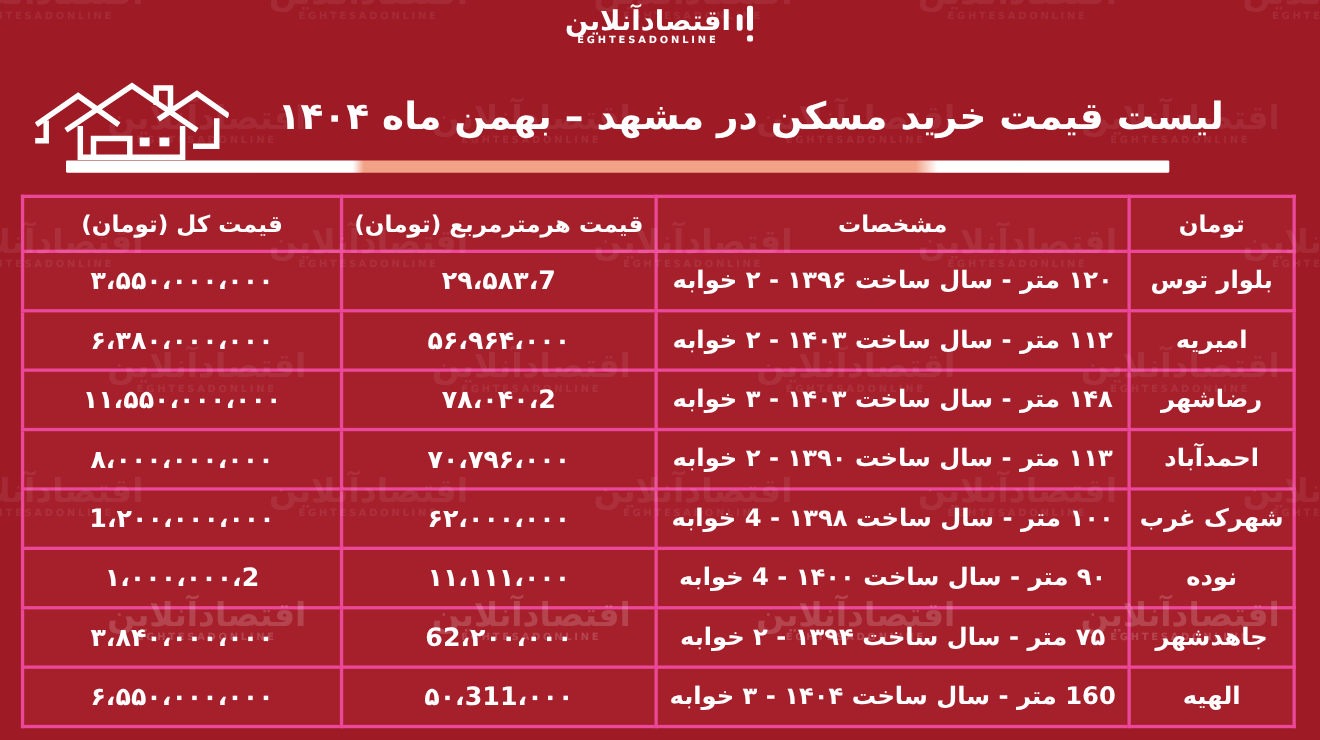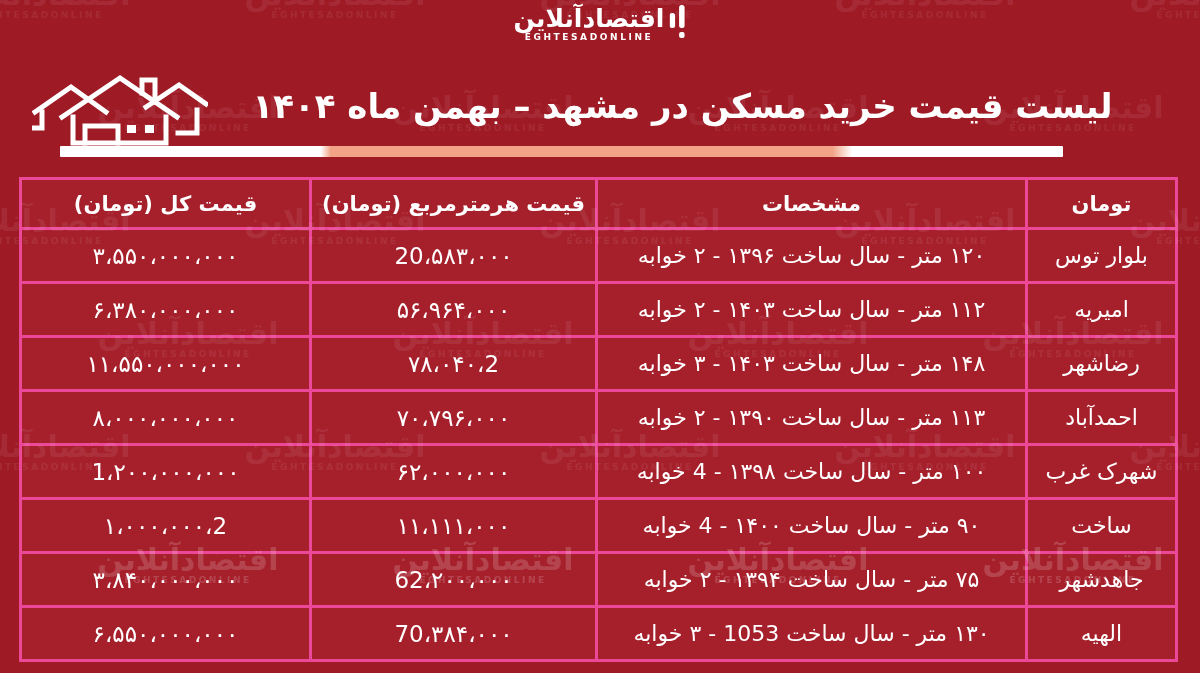--- a/index.html
+++ b/index.html
@@ -44,21 +44,21 @@
   
   .table-wrap{position:absolute;left:22px;top:177px;width:1156px;z-index:4;direction:rtl;}
   table{width:100%;border-collapse:collapse;table-layout:fixed;}
   th,td{
     border:3px solid #ec4899;
     background:#A6202C;
     color:#ffffff;text-align:center;vertical-align:middle;
     padding:0 8px;overflow:hidden;white-space:nowrap;
   }
   th{height:47px;font-size:21px;font-weight:bold;direction:rtl;}
-  td{height:51px;font-size:22px;font-weight:normal;}
+  td{height:51px;font-size:22px;font-weight:bold;}
   td.num{font-size:23px;}
   col.c0{width:150px;}  
   col.c1{width:430px;}  
   col.c2{width:286px;}  
   col.c3{width:290px;}  
 </style>
 </head>
 <body>
 
 <div class="logo">
@@ -110,21 +110,21 @@
           <th>تومان</th>
           <th>مشخصات</th>
           <th>قیمت هرمترمربع (تومان)</th>
           <th>قیمت کل (تومان)</th>
         </tr>
       </thead>
     <tbody id="table-body">
         <tr>
           <td dir="rtl">بلوار توس</td>
           <td dir="rtl">۱۲۰ متر - سال ساخت ۱۳۹۶ - ۲ خوابه</td>
-          <td class="num" dir="ltr">20،۵۸۳،۰۰۰</td>
+          <td class="num" dir="ltr">۲۹،۵۸۳،7</td>
           <td class="num" dir="ltr">۳،۵۵۰،۰۰۰،۰۰۰</td>
         </tr>
         <tr>
           <td dir="rtl">امیریه</td>
           <td dir="rtl">۱۱۲ متر - سال ساخت ۱۴۰۳ - ۲ خوابه</td>
           <td class="num" dir="ltr">۵۶،۹۶۴،۰۰۰</td>
           <td class="num" dir="ltr">۶،۳۸۰،۰۰۰،۰۰۰</td>
         </tr>
         <tr>
           <td dir="rtl">رضاشهر</td>
@@ -138,35 +138,35 @@
           <td class="num" dir="ltr">۷۰،۷۹۶،۰۰۰</td>
           <td class="num" dir="ltr">۸،۰۰۰،۰۰۰،۰۰۰</td>
         </tr>
         <tr>
           <td dir="rtl">شهرک غرب</td>
           <td dir="rtl">۱۰۰ متر - سال ساخت ۱۳۹۸ - 4 خوابه</td>
           <td class="num" dir="ltr">۶۲،۰۰۰،۰۰۰</td>
           <td class="num" dir="ltr">1،۲۰۰،۰۰۰،۰۰۰</td>
         </tr>
         <tr>
-          <td dir="rtl">ساخت</td>
+          <td dir="rtl">نوده</td>
           <td dir="rtl">۹۰ متر - سال ساخت ۱۴۰۰ - 4 خوابه</td>
           <td class="num" dir="ltr">۱۱،۱۱۱،۰۰۰</td>
           <td class="num" dir="ltr">۱،۰۰۰،۰۰۰،2</td>
         </tr>
         <tr>
           <td dir="rtl">جاهدشهر</td>
           <td dir="rtl">۷۵ متر - سال ساخت ۱۳۹۴ - ۲ خوابه</td>
           <td class="num" dir="ltr">62،۲۰۰،۰۰۰</td>
           <td class="num" dir="ltr">۳،۸۴۰،۰۰۰،۰۰۰</td>
         </tr>
         <tr>
           <td dir="rtl">الهیه</td>
-          <td dir="rtl">۱۳۰ متر - سال ساخت 1053 - ۳ خوابه</td>
-          <td class="num" dir="ltr">70،۳۸۴،۰۰۰</td>
+          <td dir="rtl">160 متر - سال ساخت ۱۴۰۴ - ۳ خوابه</td>
+          <td class="num" dir="ltr">۵۰،311،۰۰۰</td>
           <td class="num" dir="ltr">۶،۵۵۰،۰۰۰،۰۰۰</td>
         </tr>
       </tbody>
   </table>
 </div>
 
 <div class="wm-layer" id="wm-layer">
     <div class="wm-tile" style="left: -90px; top: -20px; opacity: 0.07;">
       <span class="wm-fa">اقتصادآنلاین</span>
       <span class="wm-en">EGHTESADONLINE</span>

